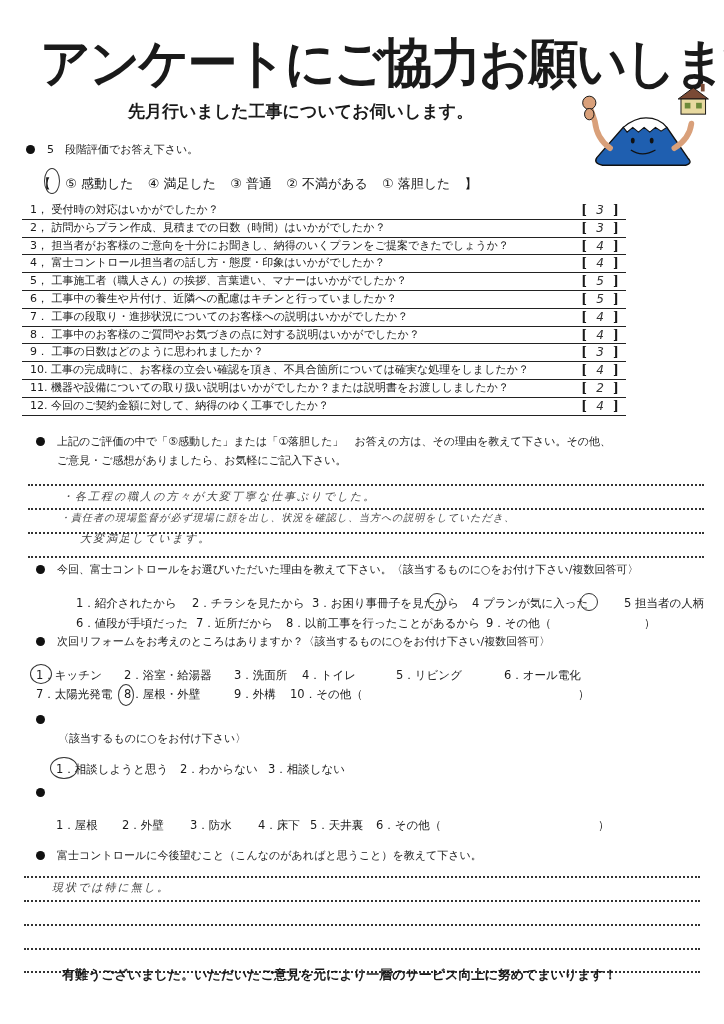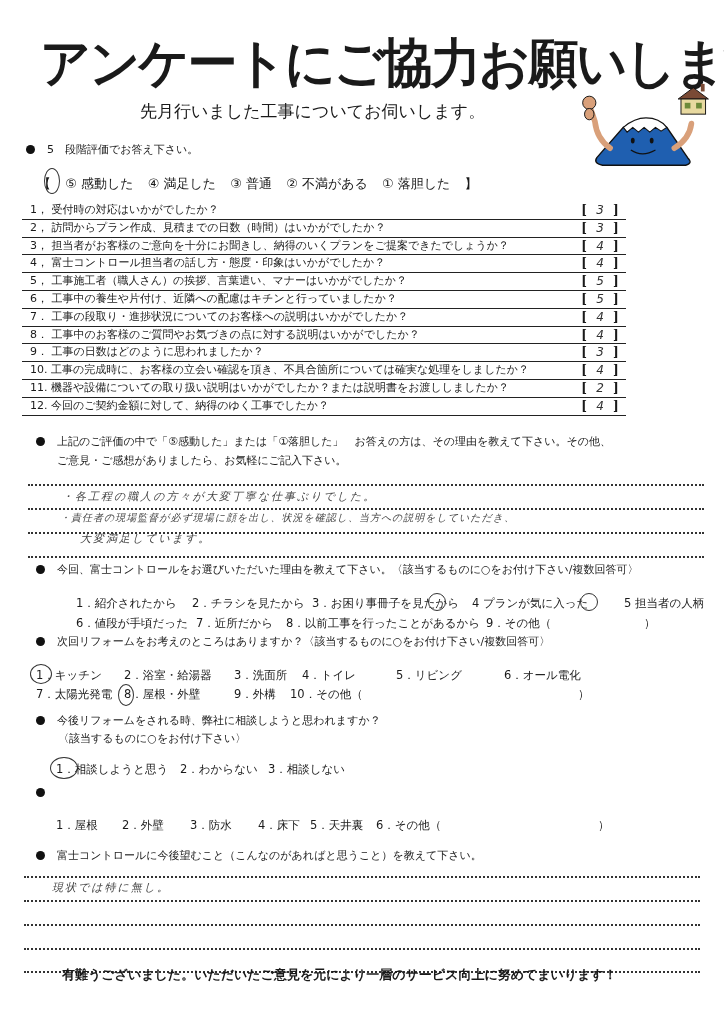--- a/index.html
+++ b/index.html
@@ -1,20 +1,20 @@
 <!DOCTYPE html>
 <html><head>
 <meta charset="utf-8">
 <style>
   * { box-sizing: border-box; margin: 0; padding: 0; }
   html, body { width: 724px; height: 1024px; background: #ffffff; overflow: hidden; }
   body { position: relative; font-family: "DejaVu Sans", sans-serif; color: #1a1a1a; }
   .abs { position: absolute; }
   .title { left: 40px; top: 30px; width: 610px; font-family: "DejaVu Serif", serif; font-size: 50px; font-weight: bold; letter-spacing: -2px; white-space: nowrap; transform: scaleY(1.05); }
-  .subtitle { left: 140px; top: 100px; font-size: 17px; font-weight: normal; white-space: nowrap; }
+  .subtitle { left: 128px; top: 100px; font-size: 17px; font-weight: bold; white-space: nowrap; }
   .mascot { left: 570px; top: 90px; width: 150px; height: 80px; }
   .bullet { display: inline-block; width: 9px; height: 9px; border-radius: 50%; background: #111; margin-right: 12px; vertical-align: middle; position: relative; top: -1px; }
   .sec { font-size: 11px; white-space: nowrap; }
   .scale { left: 38px; top: 175px; font-size: 13px; white-space: nowrap; }
   .scale span { margin-right: 10px; }
   .qtable { left: 22px; top: 202px; width: 604px; }
   .qrow { position: relative; height: 17.8px; border-bottom: 1.6px solid #222; font-size: 11px; line-height: 16px; white-space: nowrap; }
   .qrow .qtext { position: absolute; left: 8px; top: 0; }
   .qrow .ans { position: absolute; right: 2px; top: 0; width: 48px; text-align: center; font-family: "DejaVu Serif", serif; font-size: 12px; }
   .qrow .ans .br { font-weight: bold; }
@@ -164,21 +164,21 @@
   <span class="opt" style="left:36px;top:19px;">7．太陽光発電</span>
   <span class="opt" style="left:124px;top:19px;">8．屋根・外壁</span>
   <span class="opt" style="left:234px;top:19px;">9．外構</span>
   <span class="opt" style="left:290px;top:19px;">10．その他（</span>
   <span class="opt" style="left:578px;top:19px;">）</span>
 </div>
 <div class="circ" style="left:30px;top:664px;width:22px;height:20px;"></div>
 <div class="circ" style="left:118px;top:684px;width:16px;height:22px;"></div>
 
 <div class="abs sec" style="left:36px;top:713px;">
-  <span class="bullet"></span><span>今後リフォームをされる時、弊社に相談しようと思われますか？</span>
+  <span class="bullet"></span>
 </div>
 <div class="abs sec" style="left:58px;top:731px;">〈該当するものに○をお付け下さい〉</div>
 <div class="abs opts" style="left:0;top:762px;width:724px;height:20px;">
   <span class="opt" style="left:56px;top:0;">1．相談しようと思う</span>
   <span class="opt" style="left:180px;top:0;">2．わからない</span>
   <span class="opt" style="left:268px;top:0;">3．相談しない</span>
 </div>
 <div class="circ" style="left:50px;top:757px;width:28px;height:22px;"></div>
 
 <div class="abs sec" style="left:36px;top:786px;">

